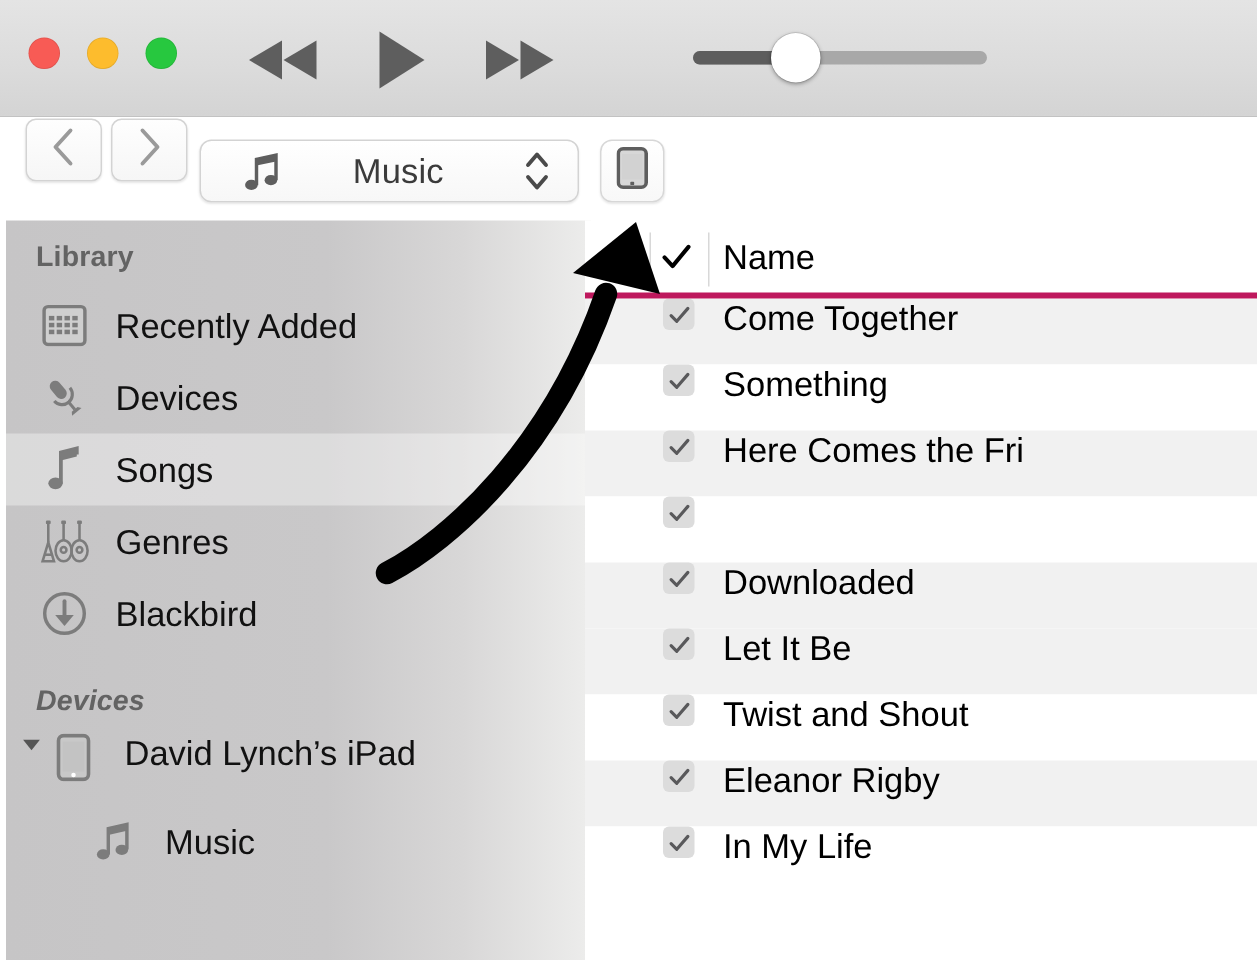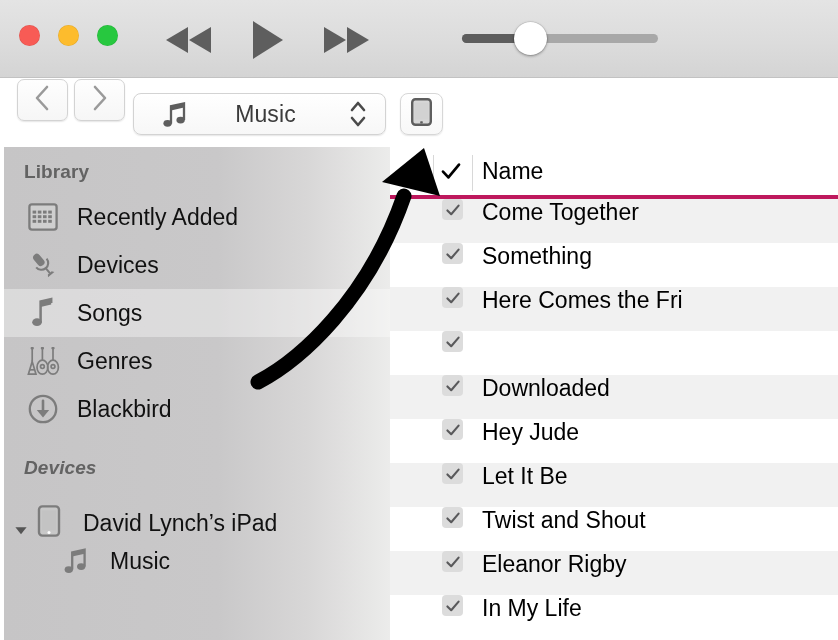--- a/index.html
+++ b/index.html
@@ -181,21 +181,21 @@
   .sb-label {
     font-size: 23px;
     color: #111111;
     margin-left: 17px;
     white-space: nowrap;
   }
 
   .sb-device {
     position: relative;
     display: flex;
-    align-items: flex-end;
+    align-items: flex-start;
     height: 48px;
     padding-left: 6px;
     cursor: pointer;
   }
   .disclosure { width: 22px; display: flex; justify-content: center; line-height: 0; }
   .sb-subitem {
     display: flex;
     align-items: center;
     height: 48px;
     padding-left: 55px;
@@ -541,30 +541,20 @@
         <div class="track-row odd">
           <span class="tr-check">
             <span class="cbox">
               <svg width="16" height="16" viewBox="0 0 16 16" aria-hidden="true">
                 <polyline points="2.4,8.4 6.2,12.2 13.6,3.6" fill="none" stroke="#59595b" stroke-width="2.1" stroke-linecap="round" stroke-linejoin="round"></polyline>
               </svg>
             </span>
           </span>
           <span class="tr-name">Downloaded</span>
         </div>
-        <div class="track-row even">
-          <span class="tr-check">
-            <span class="cbox">
-              <svg width="16" height="16" viewBox="0 0 16 16" aria-hidden="true">
-                <polyline points="2.4,8.4 6.2,12.2 13.6,3.6" fill="none" stroke="#59595b" stroke-width="2.1" stroke-linecap="round" stroke-linejoin="round"></polyline>
-              </svg>
-            </span>
-          </span>
-          <span class="tr-name">Hey Jude</span>
-        </div>
         <div class="track-row odd">
           <span class="tr-check">
             <span class="cbox">
               <svg width="16" height="16" viewBox="0 0 16 16" aria-hidden="true">
                 <polyline points="2.4,8.4 6.2,12.2 13.6,3.6" fill="none" stroke="#59595b" stroke-width="2.1" stroke-linecap="round" stroke-linejoin="round"></polyline>
               </svg>
             </span>
           </span>
           <span class="tr-name">Let It Be</span>
         </div>

